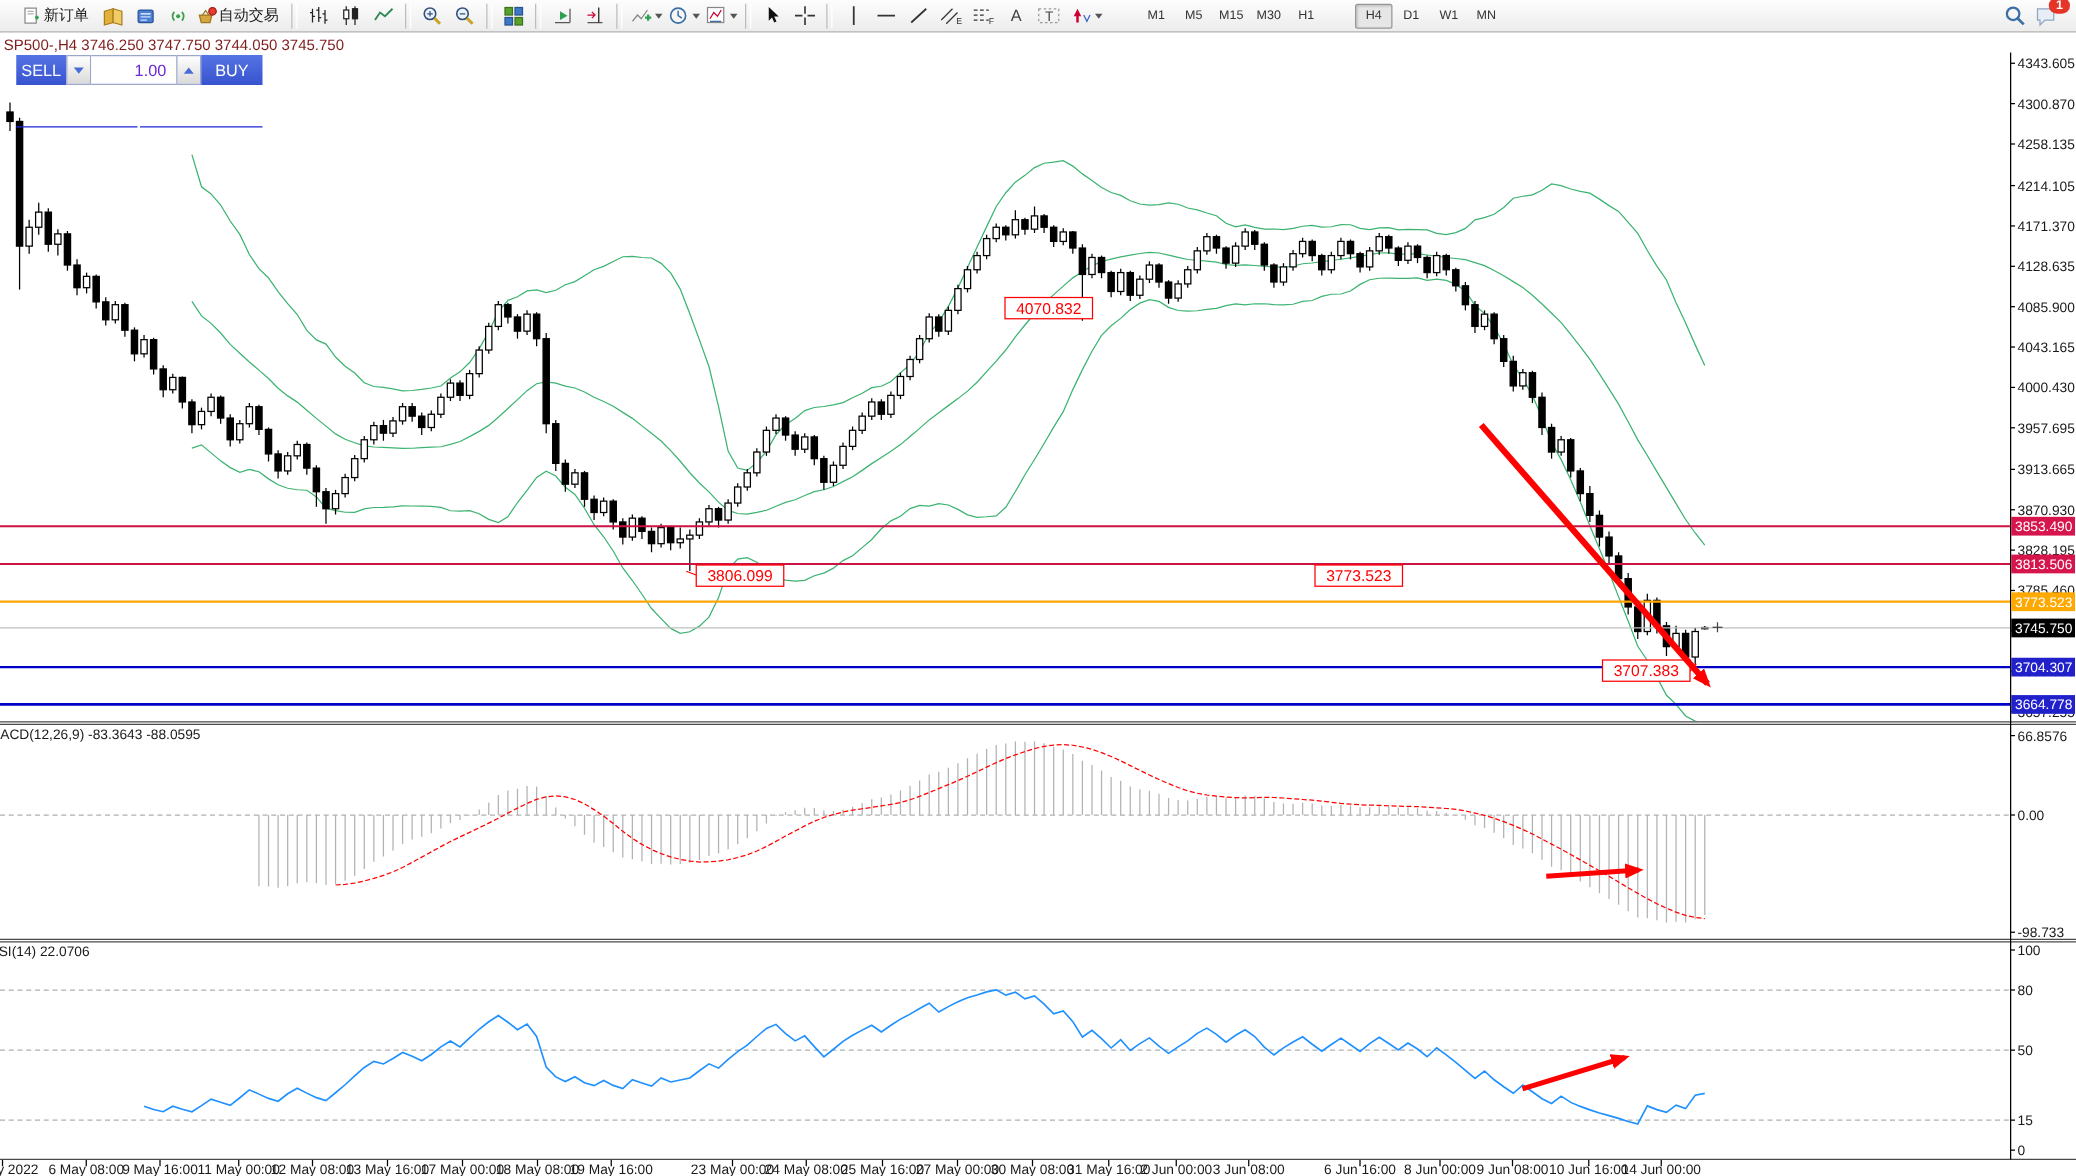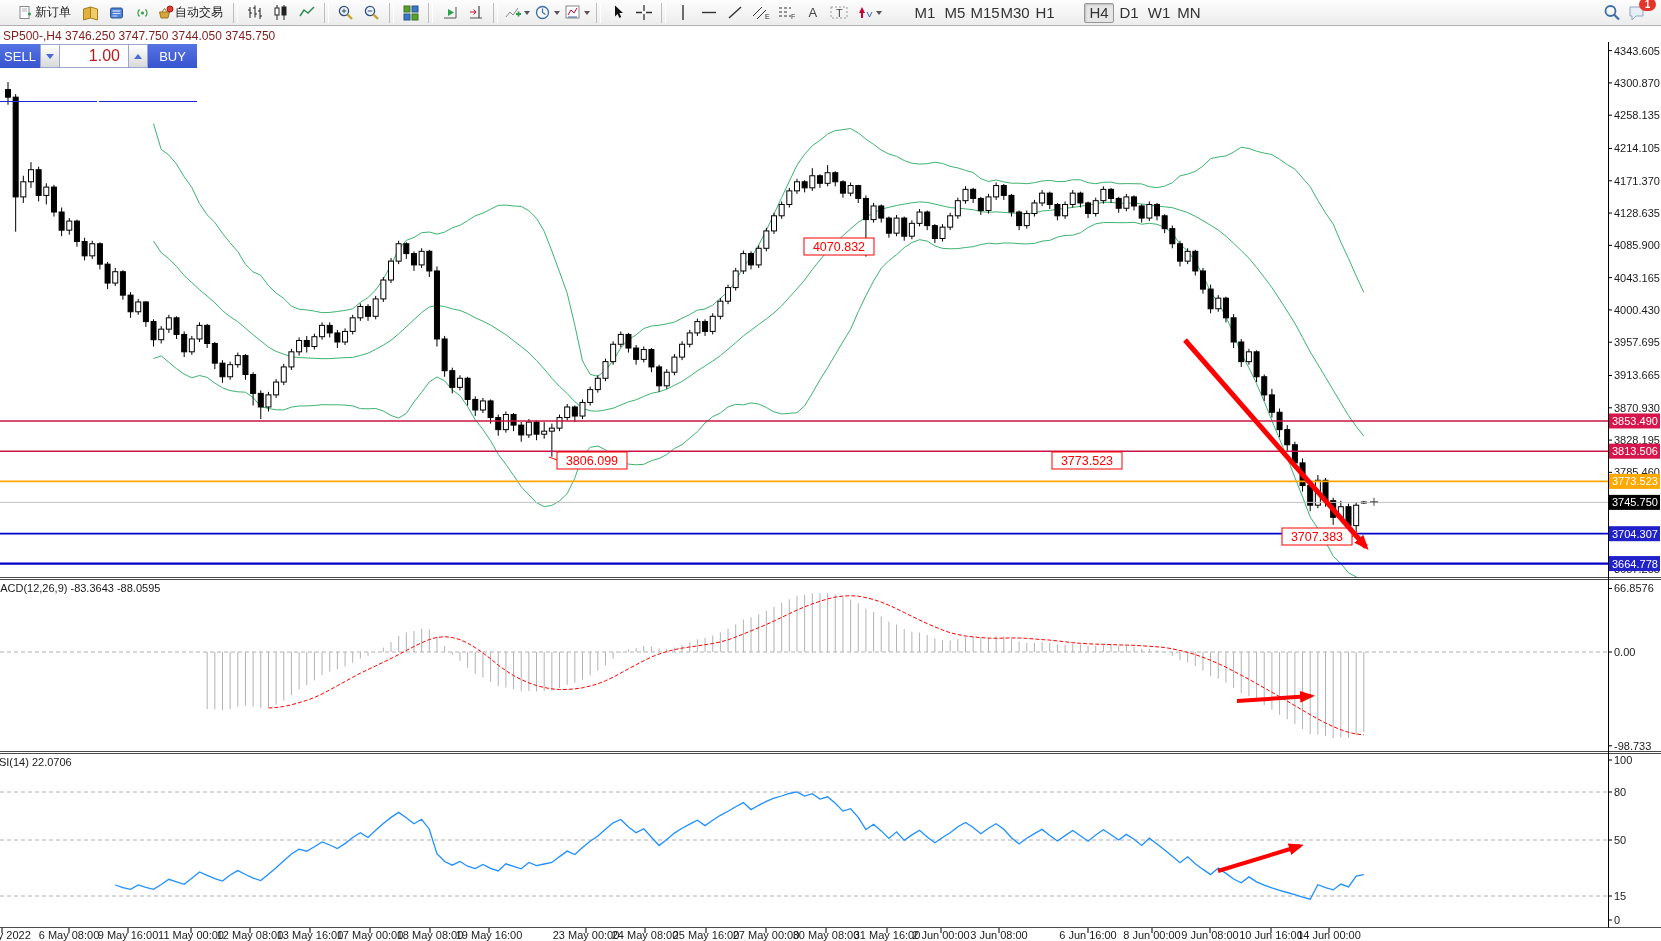--- a/index.html
+++ b/index.html
@@ -8,51 +8,51 @@
   
   #toolbar{position:absolute;left:0;top:0;width:1661px;height:26px;
     background:linear-gradient(#fdfdfd,#ececec);border-bottom:1px solid #b0b0b0;
     display:flex;align-items:center;padding-left:16px;box-sizing:border-box;}
   .tbtn{height:22px;min-width:22px;display:flex;align-items:center;justify-content:center;
     padding:0 2px;border-radius:2px;}
   .tlabel{font-size:12px;color:#1a1a1a;margin:0 4px 0 1px;white-space:nowrap;}
   .sep{width:3px;height:20px;border-left:1px solid #bdbdbd;border-right:1px solid #fff;margin:0 4px;}
   .caret{width:0;height:0;border-left:3px solid transparent;border-right:3px solid transparent;
     border-top:4px solid #555;margin-left:2px;}
-  .tf{font-size:15px;color:#333;width:30px;height:20px;display:flex;align-items:center;
+  .tf{font-size:10px;color:#333;width:30px;height:20px;display:flex;align-items:center;
     justify-content:center;border-radius:2px;}
   .tf.active{background:#e6e6e6;border:1px solid #979797;box-shadow:inset 1px 1px 2px rgba(0,0,0,.18);box-sizing:border-box;margin-left:24px;}
   #tf-group{display:flex;margin-left:26px;}
   #right-icons{position:absolute;right:4px;top:1px;display:flex;align-items:center;}
   #chat-badge{position:absolute;top:-3px;right:-5px;background:#e53528;color:#fff;font-size:10px;
     font-weight:bold;border-radius:8px;min-width:13px;height:13px;display:flex;align-items:center;
     justify-content:center;padding:0 2px;}
 
   
   #chart-title{position:absolute;left:3px;top:29px;font-size:12px;color:#7f1d1d;z-index:6;}
   .pane-label{position:absolute;left:-9px;font-size:11px;color:#1a1a1a;z-index:6;white-space:pre;}
   #macd-label{top:582px;}
   #rsi-label{top:756px;}
   #chart-svg{position:absolute;left:0;top:0;z-index:2;}
 
   
-  #trade-widget{position:absolute;left:0;top:44px;width:197px;z-index:7;}
+  #trade-widget{position:absolute;left:0;top:44px;width:197px;z-index:7;padding-left:13px;}
   .tw-row1{display:flex;height:24px;}
   .twbtn{background:linear-gradient(#5574e4,#3853cf);color:#fff;font-size:13px;display:flex;
     align-items:center;justify-content:center;}
   .twbtn.sell{width:40px;}
   .twbtn.buy{width:49px;text-align:center;}
   .tw-spin{width:20px;background:linear-gradient(#ffffff,#d9d9d9);border:1px solid #9aa7c9;
     box-sizing:border-box;display:flex;align-items:center;justify-content:center;}
   .tri-up{width:0;height:0;border-left:4px solid transparent;border-right:4px solid transparent;
     border-bottom:5px solid #4a6bd6;}
   .tri-dn{width:0;height:0;border-left:4px solid transparent;border-right:4px solid transparent;
     border-top:5px solid #4a6bd6;}
   .tw-vol{flex:1;background:#fff;border:1px solid #9aa7c9;border-left:none;border-right:none;
-    box-sizing:border-box;font-size:16px;color:#b91c1c;display:flex;align-items:center;
+    box-sizing:border-box;font-size:13px;color:#6d28d9;display:flex;align-items:center;
     justify-content:flex-end;padding-right:8px;}
   .tw-row2{display:flex;height:33px;margin-top:1px;}
   .px{background:#2026d8;color:#fff;display:flex;align-items:flex-end;justify-content:center;margin-top:32px;}
   .px.bid{width:97px;margin-right:2px;}
   .px.ask{width:98px;}
   .px .small{font-size:11px;font-weight:bold;margin:0 1px 4px 0;}
   .px .big{font-size:28px;line-height:29px;font-weight:400;}
   .px .sup{font-size:13px;font-weight:bold;margin-bottom:13px;}
 
   

